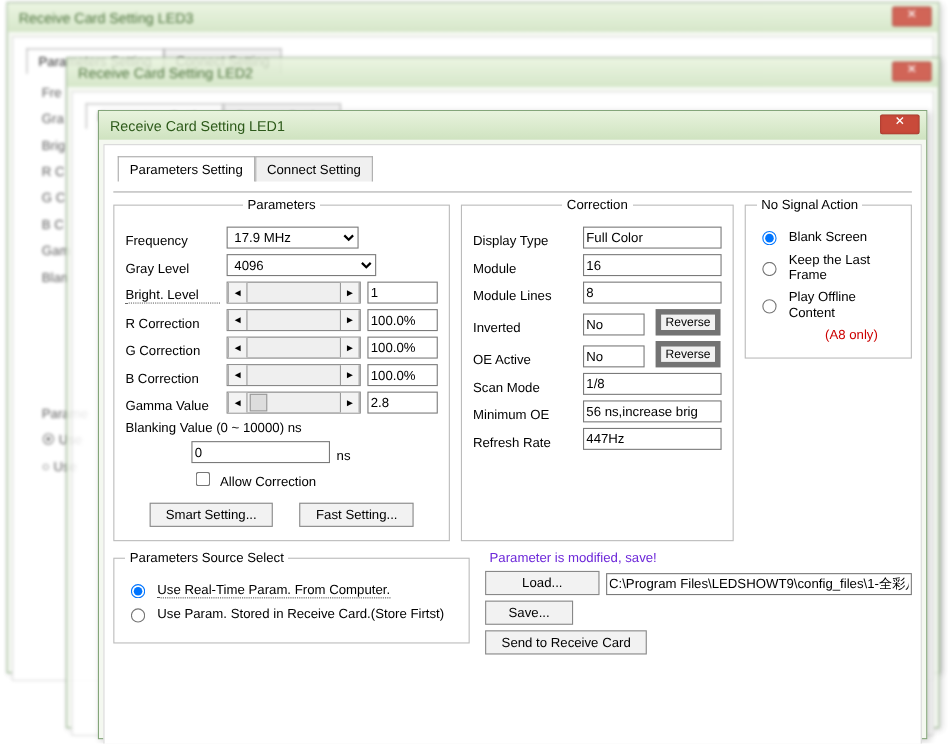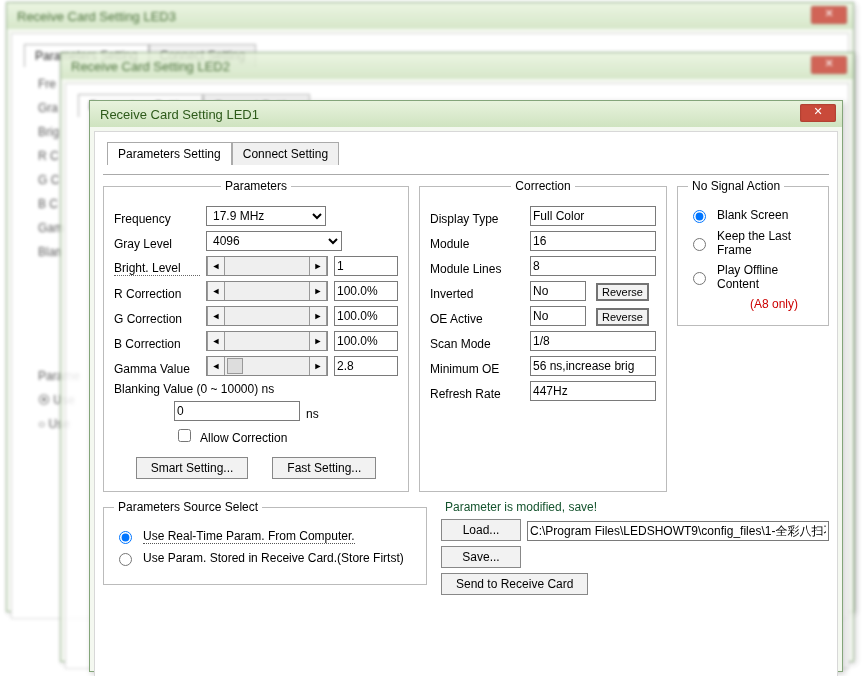--- a/index.html
+++ b/index.html
@@ -23,24 +23,24 @@
   select{height:20px}
   input[type=text]{height:16px}
   .val{width:58px}
   .scroll{display:flex;align-items:center;border:1px solid #888;height:18px;background:#efefef}
   .scroll .btn{width:16px;height:18px;display:flex;align-items:center;justify-content:center;background:#f3f3f3;border-left:1px solid #999;border-right:1px solid #999;cursor:pointer;font-size:9px}
   .scroll .thumb{width:14px;height:14px;background:#ddd;border:1px solid #999;margin:0 2px}
   .scroll .track{flex:1}
   .btnc{border:1px solid #888;background:#f2f2f2;padding:3px 14px;cursor:pointer;font-size:12px}
   .btns{display:flex;gap:24px;margin-top:12px;justify-content:center}
   .info .row input{width:120px}
-  .rev{border:2px solid #737373;background:#f2f2f2;padding:1px 4px;cursor:pointer;font-size:11px;margin-left:4px}
+  .rev{border:5px solid #737373;background:#f2f2f2;padding:1px 4px;cursor:pointer;font-size:11px;margin-left:4px}
   .radio{display:flex;align-items:center;gap:8px;margin:6px 0}
   .note{color:#c00;margin:2px 0 2px 62px}
-  .warn{color:#14532d;margin:0 0 2px 4px}
+  .warn{color:#6d28d9;margin:0 0 2px 4px}
   .bottom{display:flex;gap:14px;align-items:flex-start;margin-top:8px}
   .bright{border-bottom:1px dotted #666}
   .faded{filter:blur(1.5px);opacity:.85;pointer-events:none}
   .stubrow{margin:10px 0 0 18px;font-size:12px;color:#444}
   .txtline{border-bottom:1px dotted #555}
 </style>
 </head>
 <body>
 
 <div class="stage">
@@ -249,21 +249,21 @@
             </label>
           <label class="radio">
               <input type="radio" name="src" style="">
               <span>Use Param. Stored in Receive Card.(Store Firtst)</span>
             </label>
         </fieldset>
 
         <div style="flex:1">
           <div class="warn">Parameter is modified, save!</div>
           <div class="row">
-            <button class="btnc" style="width:80px">Load...</button>
+            <button class="btnc" style="width:104px">Load...</button>
             <input type="text" style="flex: 1 1 0%;" value="C:\Program Files\LEDSHOWT9\config_files\1-全彩八扫不打折1型.D">
           </div>
           <div class="row">
             <button class="btnc" style="width:80px">Save...</button>
           </div>
           <div class="row">
             <button class="btnc">Send to Receive Card</button>
           </div>
         </div>
       </div>

